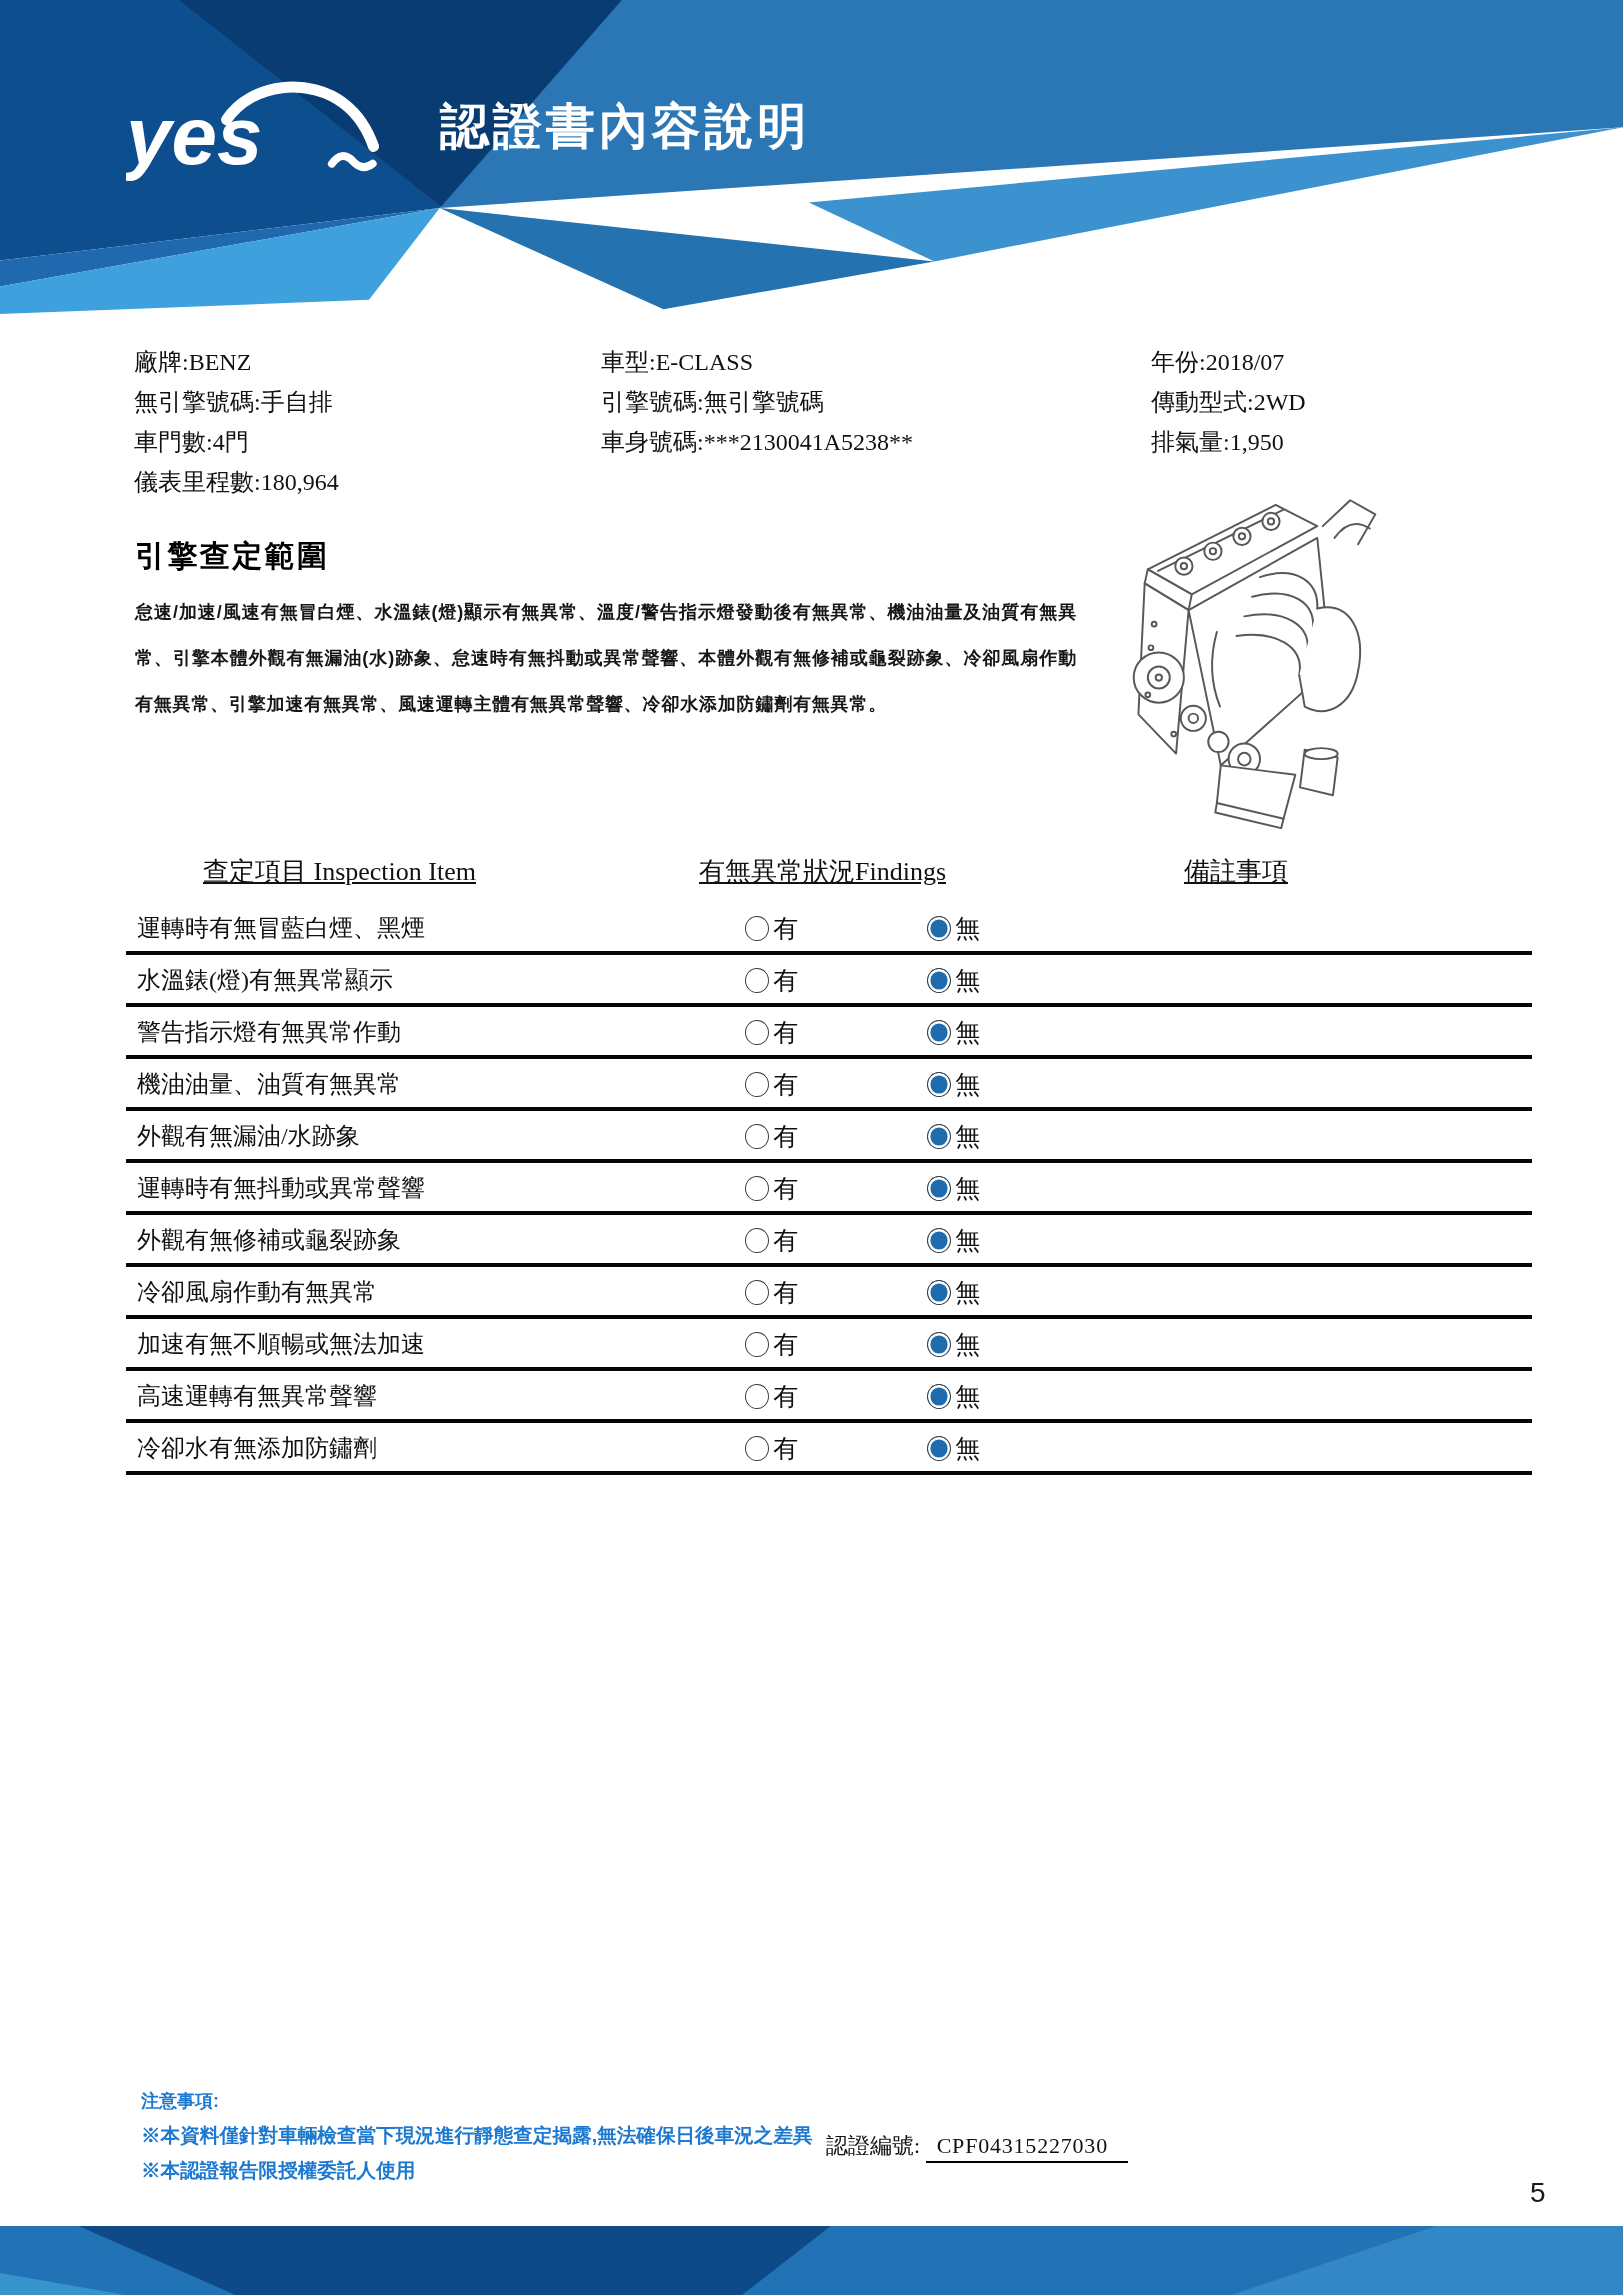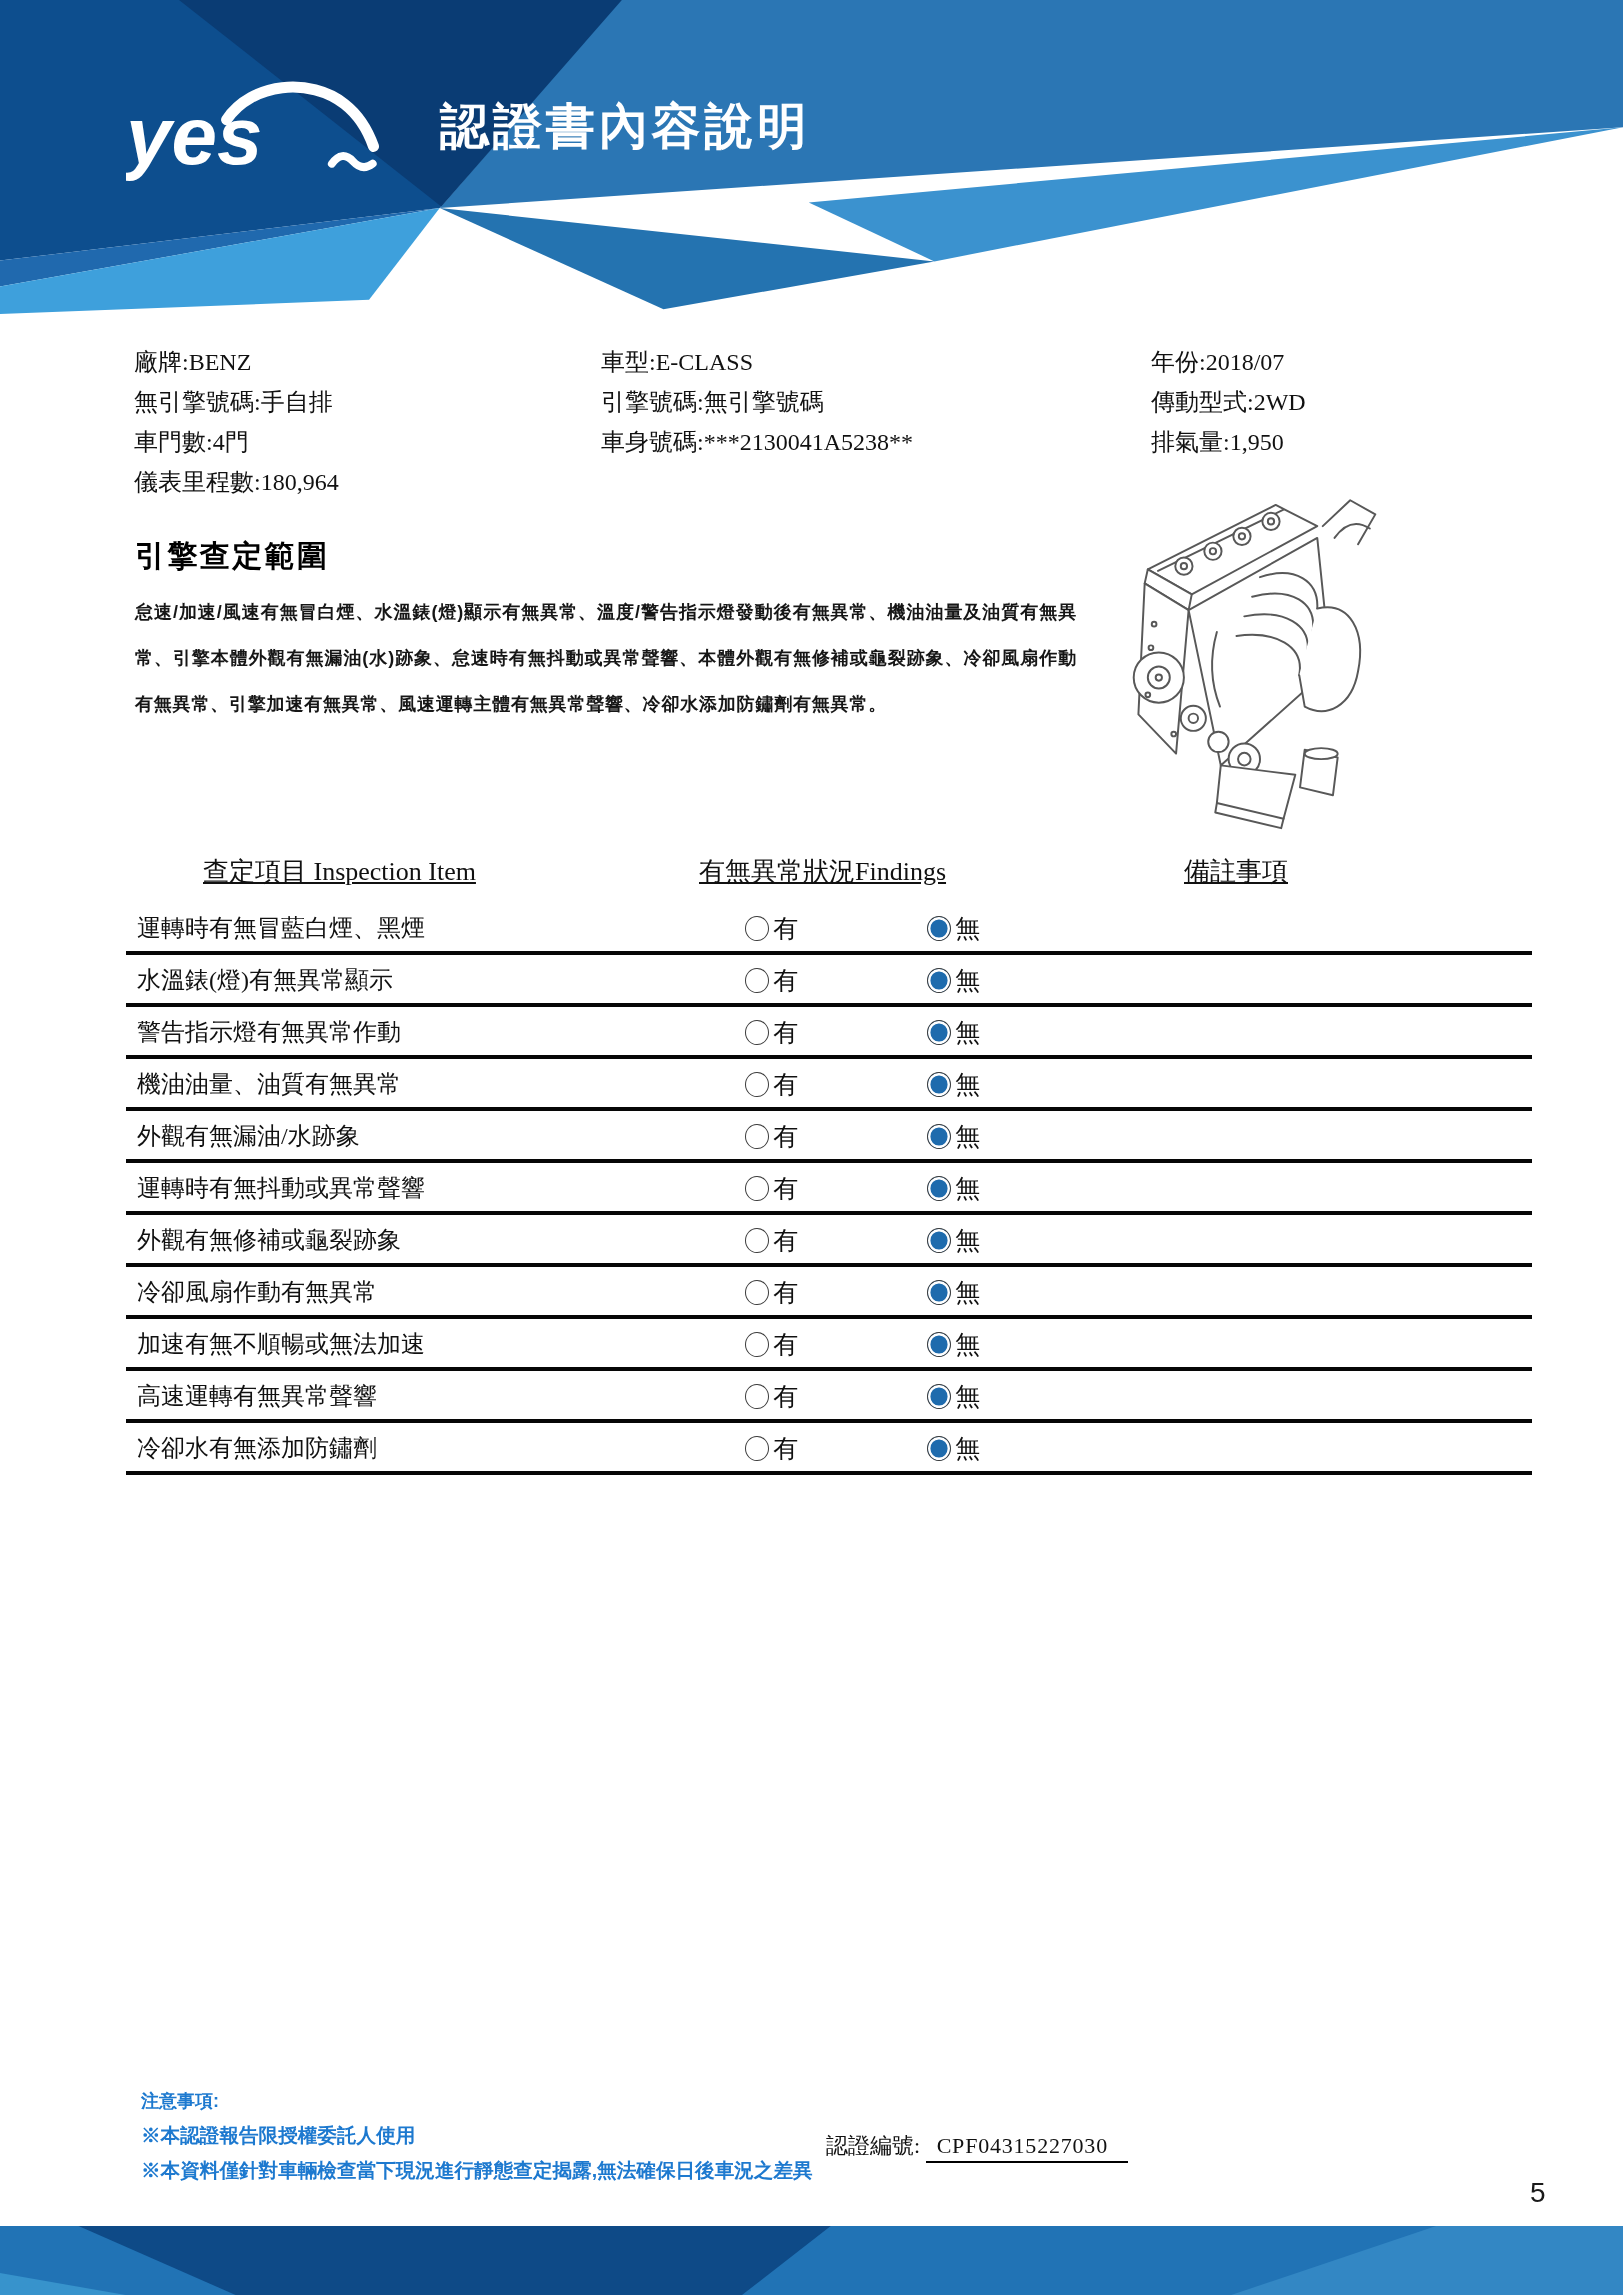--- a/index.html
+++ b/index.html
@@ -284,22 +284,22 @@
       <span class="opt opt-no">
           <span class="radio checked"></span>
           <span class="opt-label">無</span>
         </span>
     </div>
 
   </div>
 
   <div class="notes">
     <div class="notes-heading">注意事項:</div>
+    <div class="note-line">※本資料僅針對車輛檢查當下現況進行靜態查定揭露,無法確保日後車況之差異</div>
     <div class="note-line">※本認證報告限授權委託人使用</div>
-    <div class="note-line">※本資料僅針對車輛檢查當下現況進行靜態查定揭露,無法確保日後車況之差異</div>
   </div>
 
   <div class="cert">
     <span>認證編號:</span>
     <span class="cert-number">CPF04315227030</span>
   </div>
 
   <div class="page-number">5</div>
 
   <div class="ftr-band">

